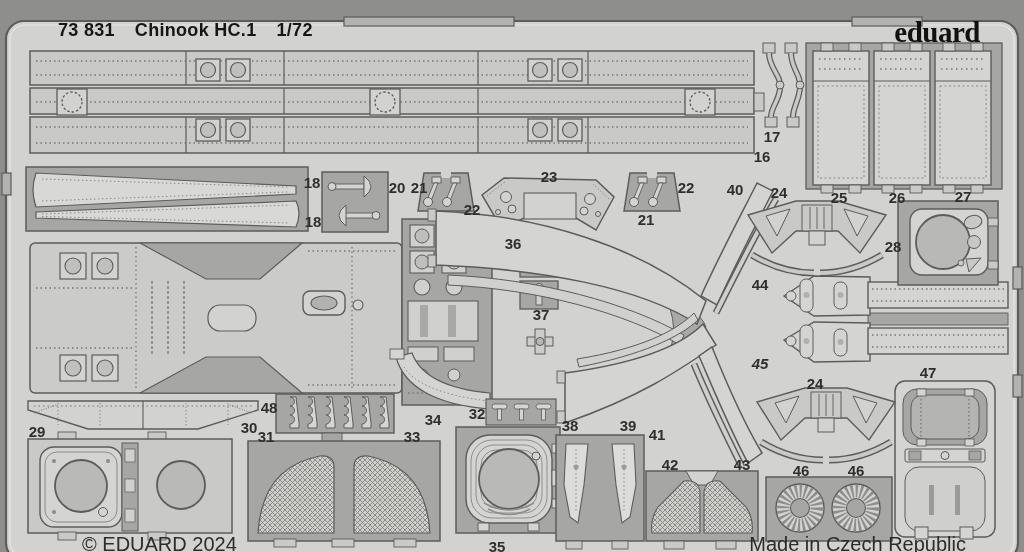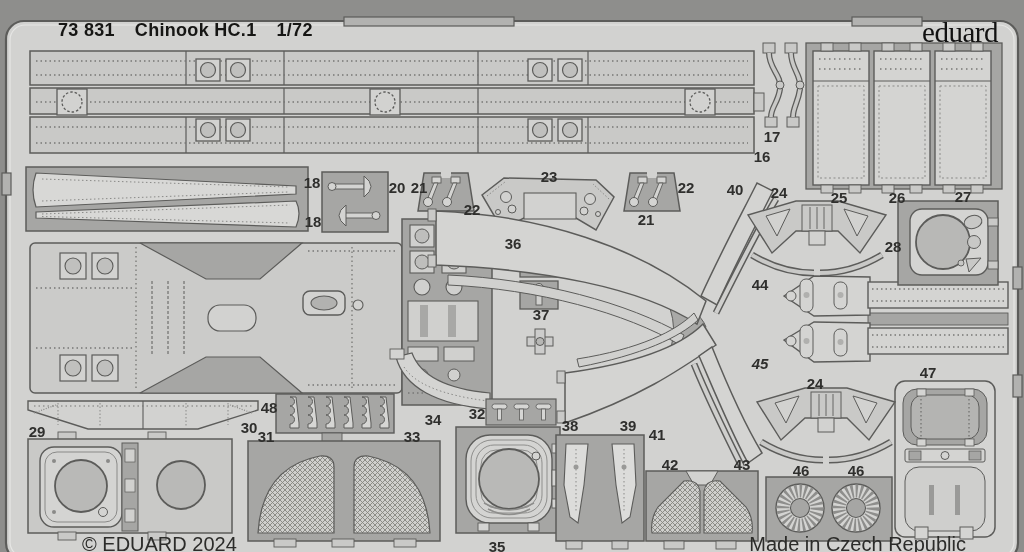--- a/index.html
+++ b/index.html
@@ -8,21 +8,21 @@
     background:#8e8e8c;
     position:relative;
     overflow:hidden;
     font-family:"Liberation Sans", sans-serif;
   }
   #stage{position:absolute;left:0;top:0;width:1024px;height:459px;margin-top:15px;}
   svg{position:absolute;left:0;top:0;}
   .overlay{position:absolute;color:#1e1e1c;}
   .hdr{left:58px;top:5px;font-size:18px;font-weight:bold;letter-spacing:.3px;color:#161614;}
   .hdr span{margin-right:20px;}
-  .logo{right:26px;top:1px;font-family:"Liberation Serif", serif;font-weight:normal;font-size:29px;letter-spacing:-0.5px;color:#111;}
+  .logo{right:44px;top:1px;font-family:"Liberation Serif", serif;font-weight:bold;font-size:29px;letter-spacing:-0.5px;color:#111;}
   .copyright{left:82px;top:518px;font-size:20px;color:#2c2c2a;}
   .madein{right:58px;top:518px;font-size:20px;color:#2c2c2a;}
   #labels{position:absolute;left:0;top:0;width:1024px;height:552px;pointer-events:none;}
   .part-label{
     position:absolute;transform:translate(-50%,-50%);
     font-size:15px;font-weight:600;color:#2f2f2d;white-space:nowrap;
   }
 </style>
 </head>
 <body>

